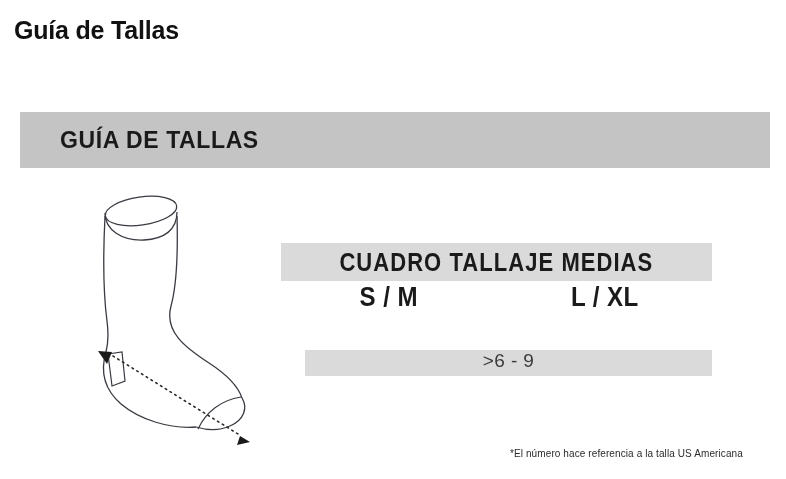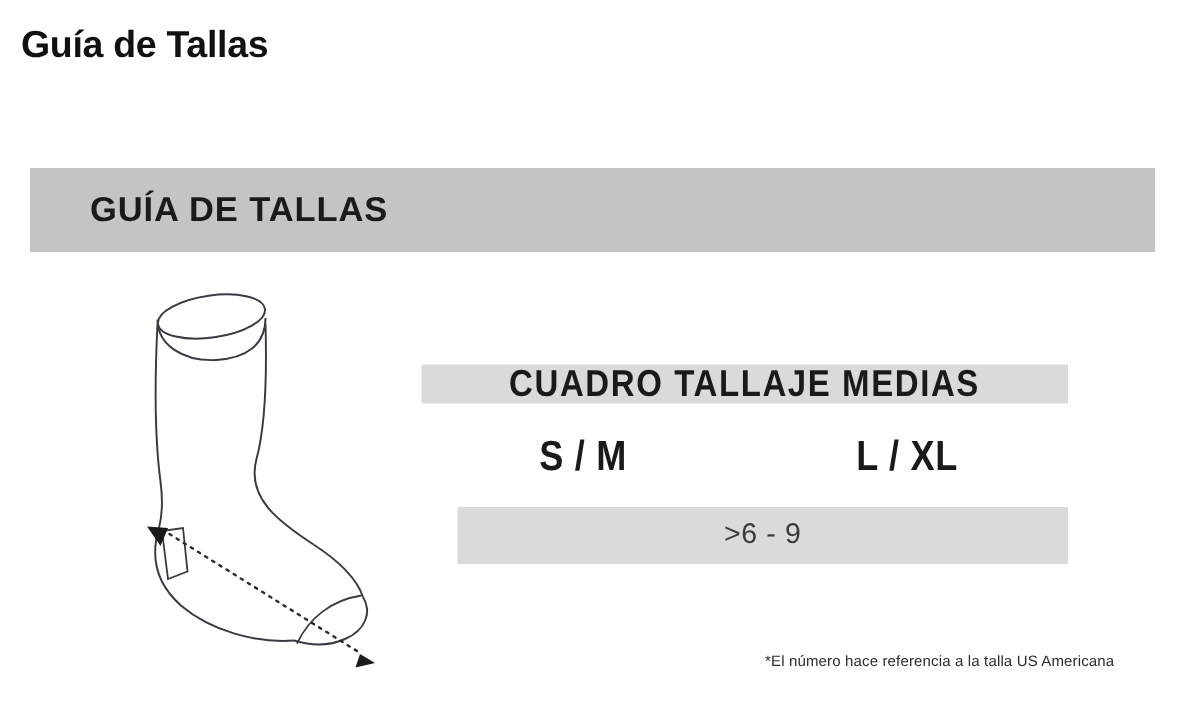--- a/index.html
+++ b/index.html
@@ -63,41 +63,41 @@
   #size-table {
     position: absolute;
     left: 281px;
     top: 243px;
     width: 431px;
   }
   .table-bar {
     background: #dadada;
   }
   #table-header-row {
-    height: 26px;
+    height: 38px;
     display: flex;
     align-items: center;
     justify-content: center;
   }
   #table-header-title {
     font-family: "Liberation Sans Narrow", "Liberation Sans", sans-serif;
     font-size: 25px;
     font-weight: bold;
     letter-spacing: 1.2px;
     transform: scaleX(0.88);
     color: #1a1a1a;
     white-space: nowrap;
   }
   .table-row {
     height: 69px;
     display: flex;
-    align-items: center;
+    align-items: flex-start;
   }
   .table-row.values-row {
-    height: 38px;
+    height: 26px;
     margin-left: 24px;
   }
   .cell {
     flex: 1 1 50%;
     text-align: center;
     white-space: nowrap;
   }
   .cell.size-label {
     font-family: "Liberation Sans Narrow", "Liberation Sans", sans-serif;
     font-size: 28px;
@@ -110,21 +110,21 @@
     font-size: 19px;
     font-weight: normal;
     letter-spacing: 0.4px;
     color: #3a3a3a;
   }
 
   
   #footnote {
     position: absolute;
     left: 510px;
-    top: 436px;
+    top: 448px;
     font-size: 10px;
     font-weight: normal;
     letter-spacing: 0.1px;
     color: #2b2b2b;
     white-space: nowrap;
   }
 </style>
 </head>
 <body>
 

